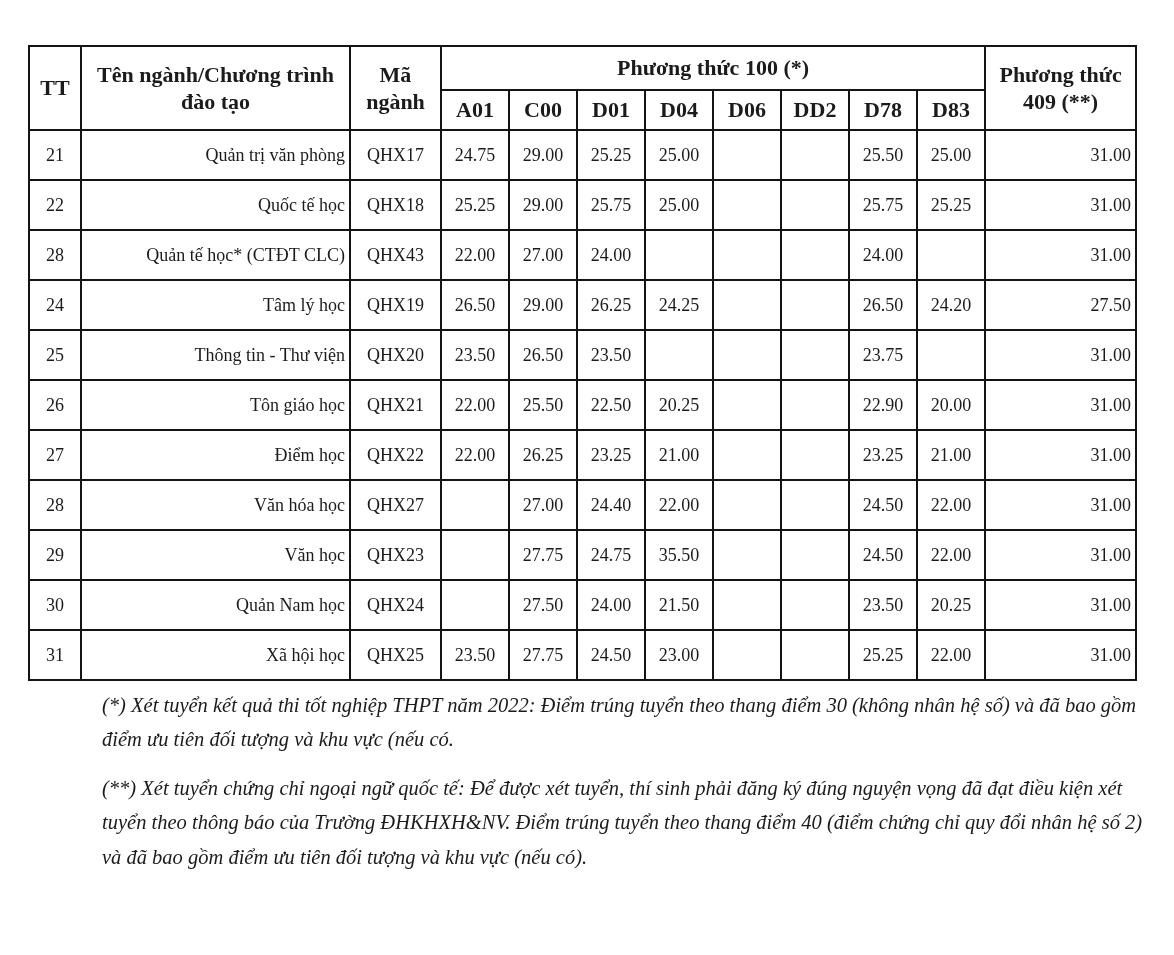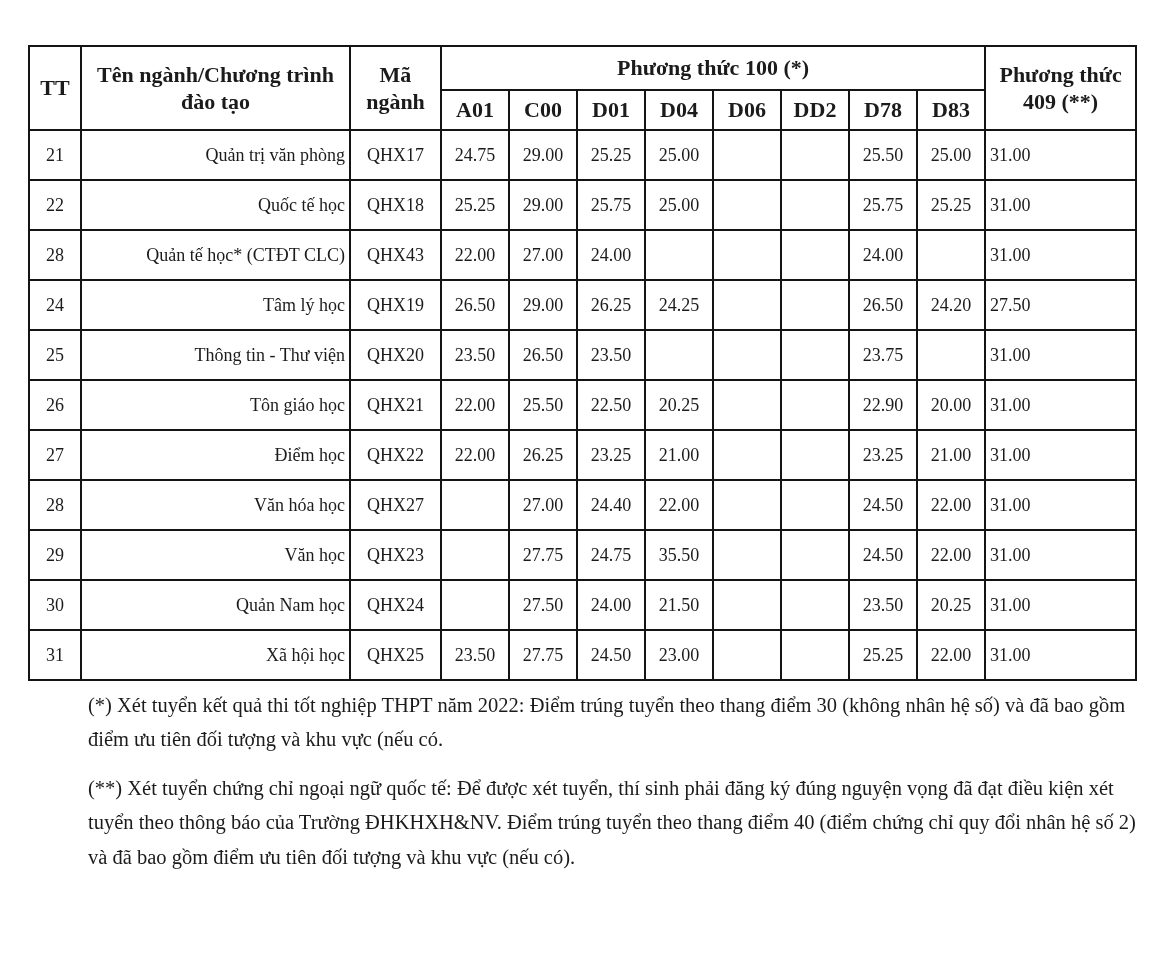--- a/index.html
+++ b/index.html
@@ -38,26 +38,27 @@
     font-weight: bold;
     text-align: center;
     font-size: 22px;
     line-height: 1.25;
   }
   tr.head-top th { height: 40px; }
   tr.head-sub th { height: 36px; font-weight: normal; font-size: 18px; }
   table.score-table tbody td { height: 46px; }
   td.num-cell   { text-align: center; }
   td.name-cell  { text-align: right; padding-left: 7px; line-height: 1.15; }
-  td.pt409-cell { text-align: left; }
+  td.pt409-cell { text-align: right; }
   .footnotes {
     position: absolute;
-    left: 88px;
+    left: 102px;
     top: 688px;
     width: 1050px;
+    font-style: italic;
     font-size: 20.5px;
     line-height: 1.68;
     color: #1b1b1b;
   }
   .footnote-para { margin: 0 0 14px 0; }
 </style>
 </head>
 <body>
 
 <div class="page">

